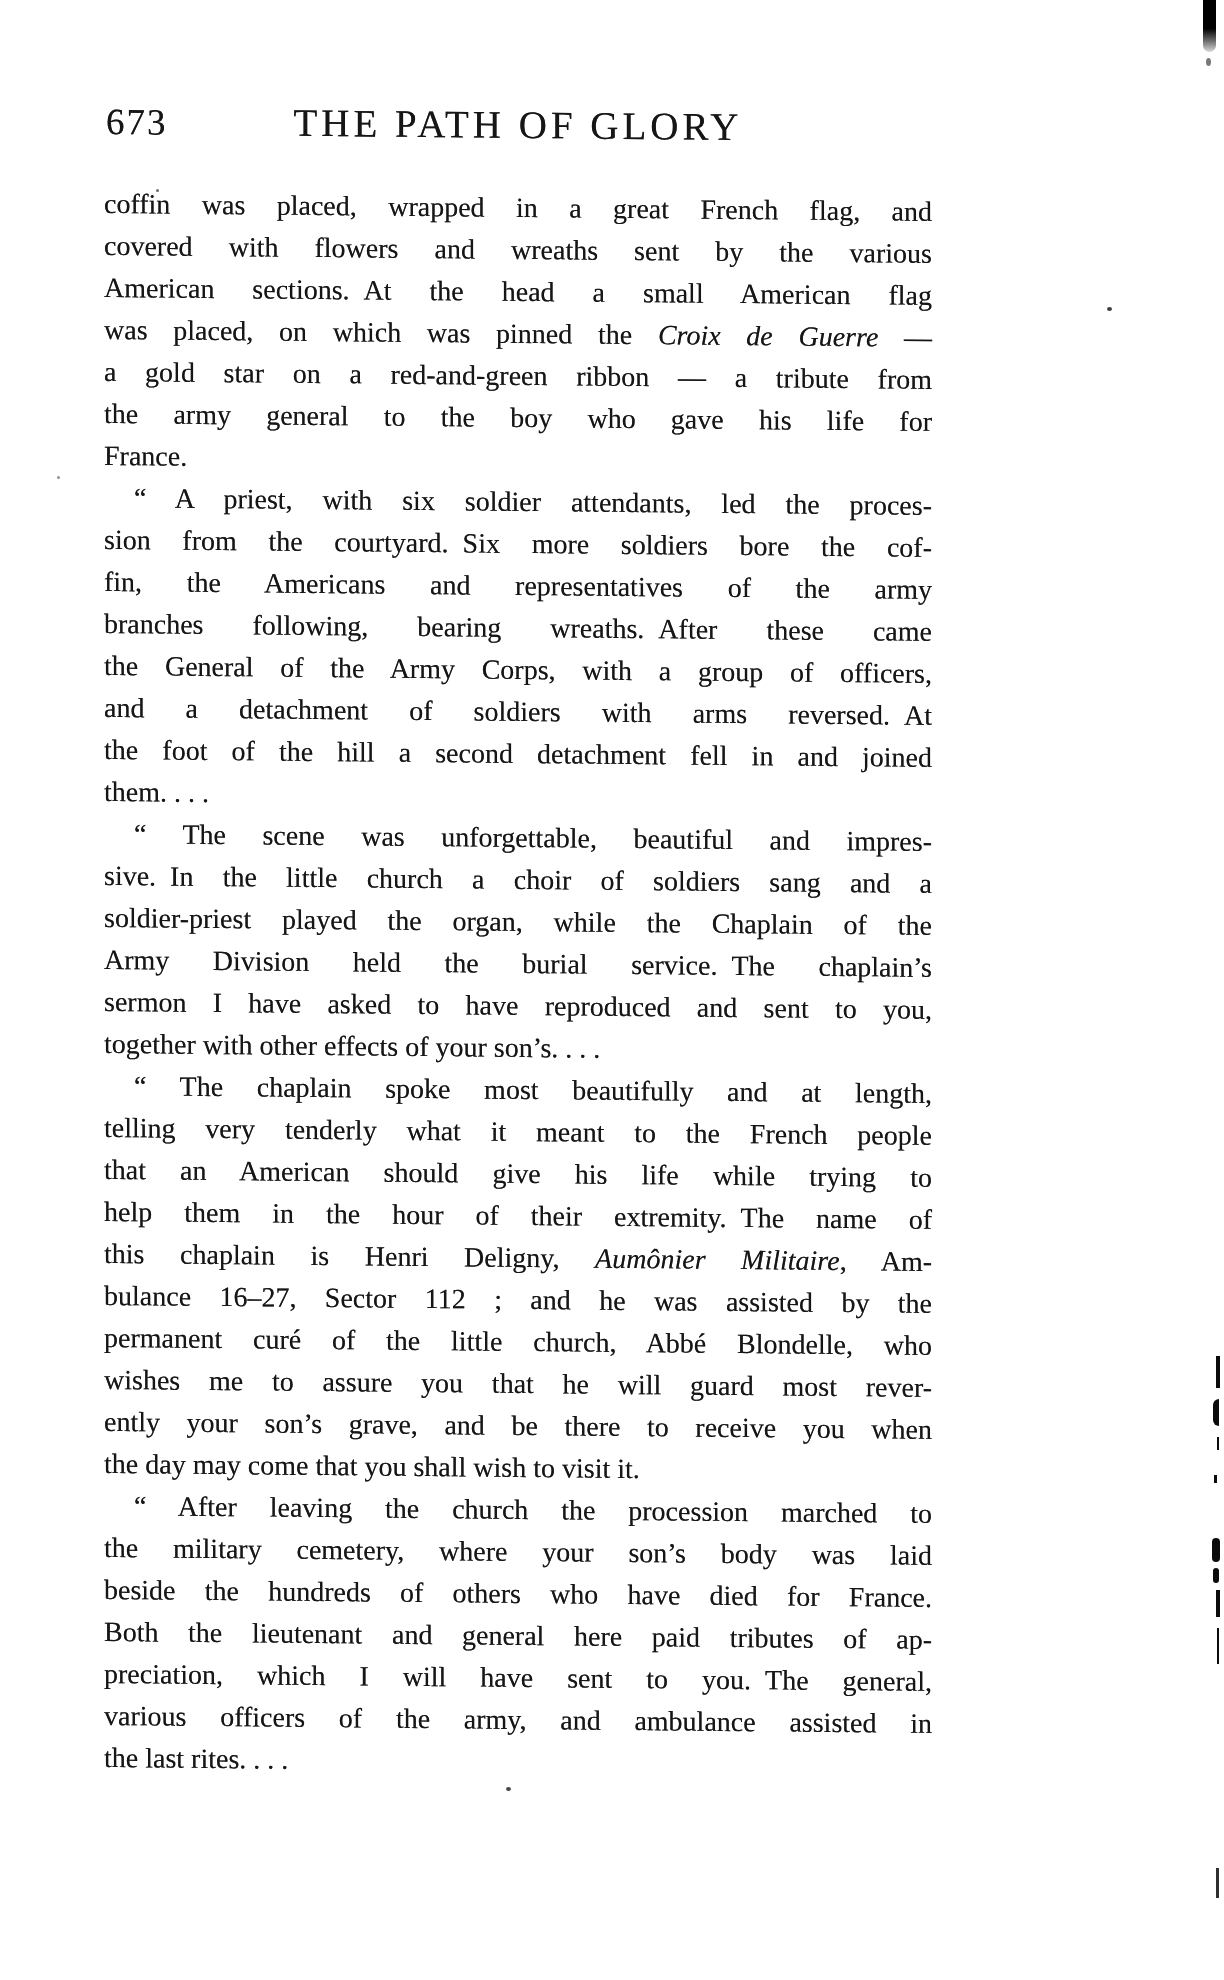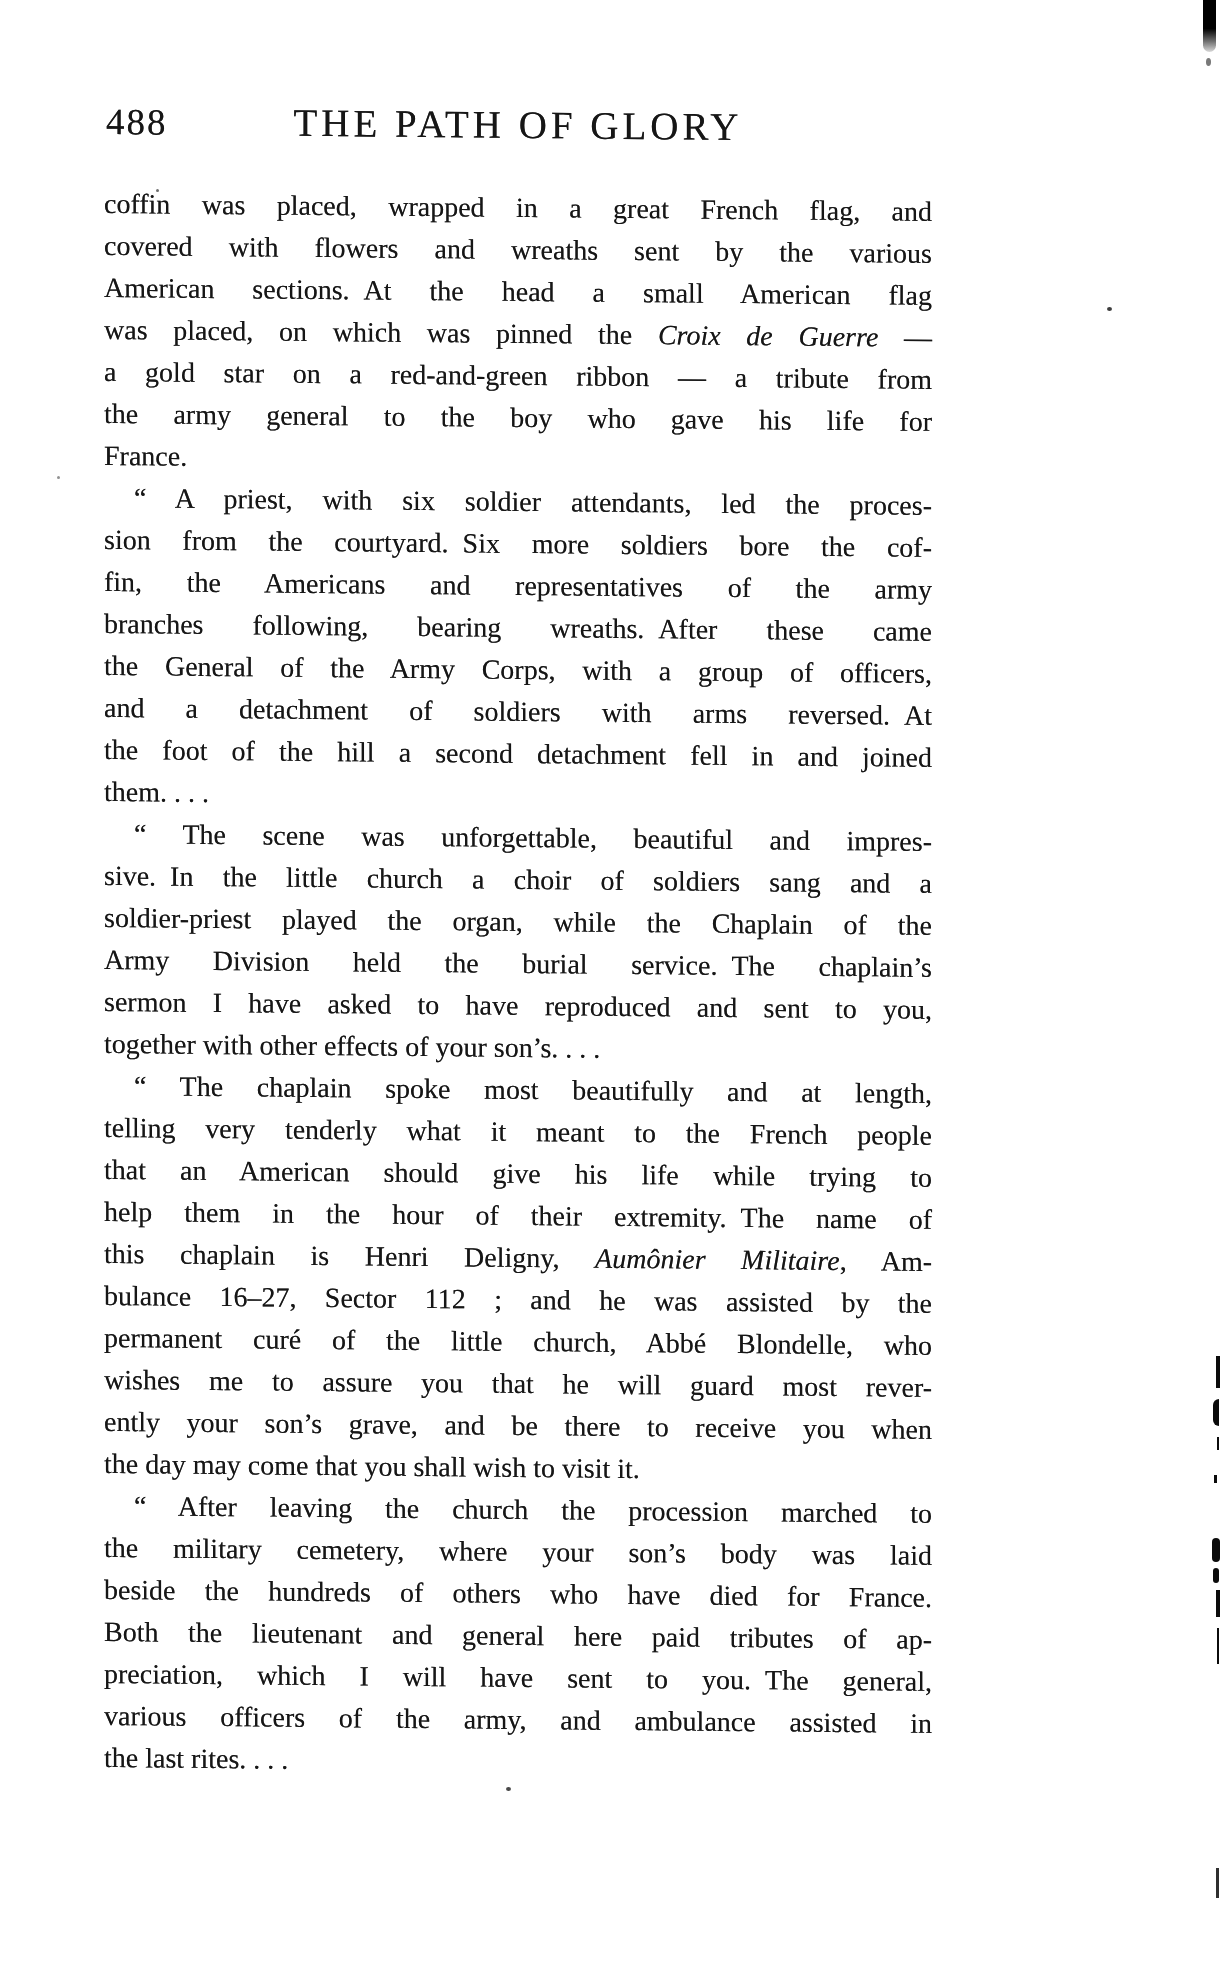--- a/index.html
+++ b/index.html
@@ -75,21 +75,21 @@
     background: linear-gradient(#000 55%, rgba(0,0,0,0.55) 80%, rgba(0,0,0,0.15));
   }
   .speck { border-radius: 50%; }
 </style>
 </head>
 <body>
 
 <div class="scan-page">
 
   <div class="content">
-    <div class="page-number">488</div>
+    <div class="page-number">673</div>
     <div class="running-title">THE PATH OF GLORY</div>
     <div class="text-block">
         <div class="paragraph">
           <div class="line">coffin was placed, wrapped in a great French flag, and</div>
           <div class="line">covered with flowers and wreaths sent by the various</div>
           <div class="line">American sections. At the head a small American flag</div>
           <div class="line">was placed, on which was pinned the <i>Croix de Guerre</i> —</div>
           <div class="line">a gold star on a red-and-green ribbon — a tribute from</div>
           <div class="line">the army general to the boy who gave his life for</div>
           <div class="line last">France.</div>

